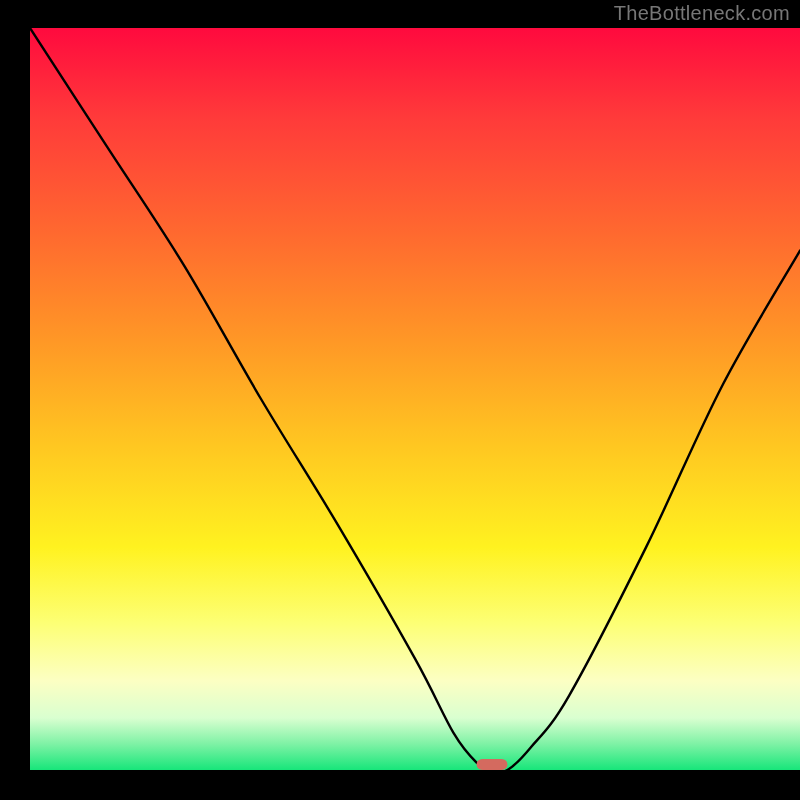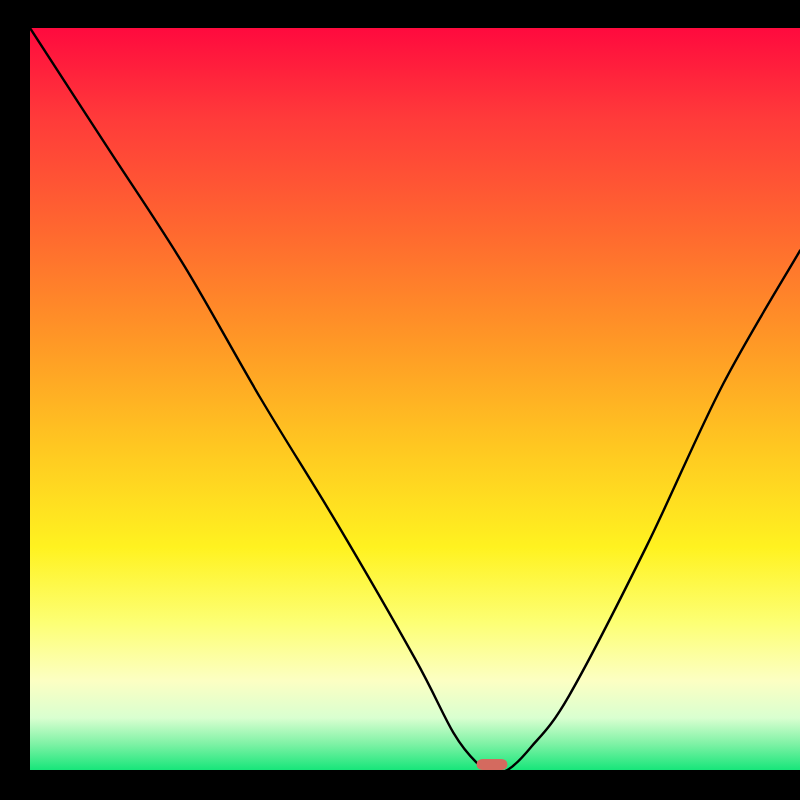--- a/index.html
+++ b/index.html
@@ -63,20 +63,21 @@
   .marker {
     fill: #d46a5f;
     stroke: none;
   }
 </style>
 </head>
 <body>
 
 <div class="frame">
 
+  <div class="watermark">TheBottleneck.com</div>
 
   <div class="plot-area">
     <svg class="svg-layer" viewBox="0 0 770 742" preserveAspectRatio="none">
       <path class="curve" d="M 0.0 0.0 C 12.8 19.8, 51.3 79.1, 77.0 118.7 C 102.7 158.3, 128.3 195.4, 154.0 237.4 C 179.7 279.5, 205.3 327.7, 231.0 371.0 C 256.7 414.3, 282.3 453.9, 308.0 497.1 C 333.7 540.4, 365.8 596.1, 385.0 630.7 C 404.3 665.3, 413.2 687.6, 423.5 704.9 C 433.8 722.2, 440.2 728.4, 446.6 734.6 C 453.0 740.8, 456.9 740.8, 462.0 742.0 C 467.1 743.2, 471.0 745.7, 477.4 742.0 C 483.8 738.3, 490.2 732.1, 500.5 719.7 C 510.8 707.4, 519.8 701.2, 539.0 667.8 C 558.3 634.4, 590.3 571.3, 616.0 519.4 C 641.7 467.5, 667.3 405.6, 693.0 356.2 C 718.7 306.7, 757.2 244.9, 770.0 222.6"></path>
       <rect class="marker" x="446.6" y="730.9" width="30.8" height="11.1" rx="5.6" ry="5.6"></rect>
     </svg>
   </div>
 
 </div>
 

